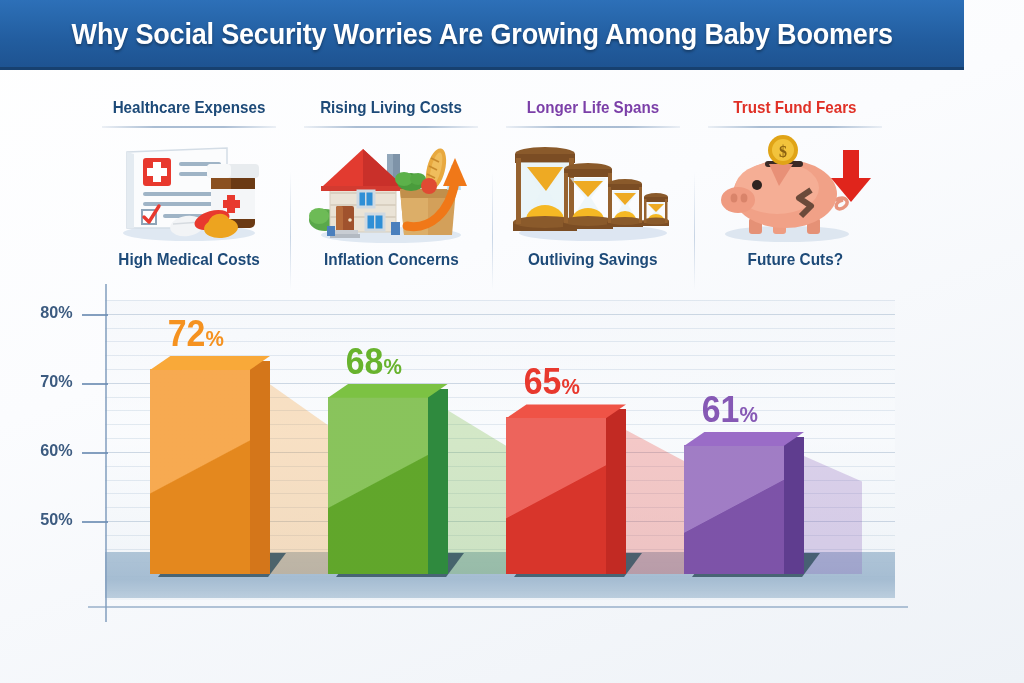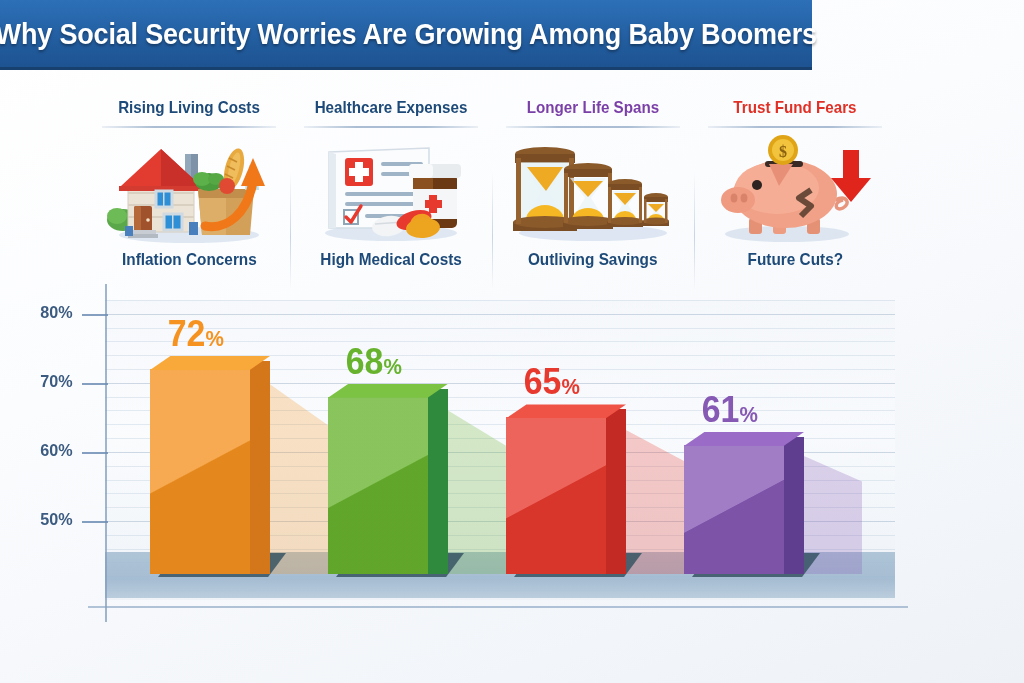--- a/index.html
+++ b/index.html
@@ -9,21 +9,21 @@
     overflow: hidden;
   }
   #page {
     position: relative;
     width: 1024px; height: 683px;
     background: linear-gradient(160deg, #ffffff 0%, #fbfcfe 40%, #eef2f7 100%);
   }
   
   #title-band {
     position: absolute; left: 0; top: 0;
-    width: 812px; height: 70px;
+    width: 964px; height: 70px;
     background: linear-gradient(180deg, #2b6cb4 0%, #215a9c 55%, #1d5architecture 100%);
     background: linear-gradient(180deg, #2d70b8 0%, #225d9f 60%, #1e5391 100%);
     border-bottom: 3px solid #17406f;
     display: flex; align-items: center; justify-content: center;
   }
   #title-text {
     color: #ffffff;
     font-size: 30px;
     font-weight: bold;
     letter-spacing: -0.2px;
@@ -157,82 +157,20 @@
 
 <div id="page">
 
   <div id="title-band">
     <div id="title-text">Why Social Security Worries Are Growing Among Baby Boomers</div>
   </div>
 
   <div id="cat-strip">
 
     <div class="cat">
-      <div class="cat-title" style="color:#1d4a78">Rising Living Costs</div>
-      <div class="cat-rule"></div>
-      <div class="icon-wrap">
-        <svg width="176" height="112" viewBox="0 0 176 112">
-          <ellipse cx="88" cy="101" rx="70" ry="8" fill="#dfe8f2"></ellipse>
-
-          <rect x="84" y="20" width="13" height="30" fill="#7e93a8"></rect>
-          <rect x="84" y="20" width="6" height="30" fill="#93a8bb"></rect>
-
-          <ellipse cx="22" cy="86" rx="16" ry="11" fill="#5aa84a"></ellipse>
-          <ellipse cx="16" cy="82" rx="10" ry="8" fill="#6dbb56"></ellipse>
-
-          <rect x="27" y="50" width="66" height="48" fill="#eae3d6"></rect>
-          <rect x="27" y="50" width="66" height="48" fill="none" stroke="#d6cdbd" stroke-width="1"></rect>
-          <rect x="27" y="58" width="66" height="2" fill="#d9d0c1"></rect>
-          <rect x="27" y="70" width="66" height="2" fill="#d9d0c1"></rect>
-          <rect x="27" y="82" width="66" height="2" fill="#d9d0c1"></rect>
-
-          <polygon points="60,15 100,52 20,52" fill="#e23b30"></polygon>
-          <polygon points="60,15 100,52 60,52" fill="#c9302a"></polygon>
-          <polygon points="18,52 102,52 102,57 18,57" fill="#d33a30"></polygon>
-
-          <rect x="55" y="57" width="16" height="16" fill="#2f8fd6" stroke="#cfd9e2" stroke-width="3"></rect>
-          <rect x="62" y="57" width="1.5" height="16" fill="#cfd9e2"></rect>
-          <rect x="63" y="80" width="18" height="16" fill="#2f8fd6" stroke="#cfd9e2" stroke-width="3"></rect>
-          <rect x="71" y="80" width="1.5" height="16" fill="#cfd9e2"></rect>
-
-          <rect x="33" y="72" width="18" height="26" rx="2" fill="#a0522d"></rect>
-          <rect x="33" y="72" width="7" height="26" rx="2" fill="#b5693a"></rect>
-          <circle cx="47" cy="86" r="1.8" fill="#f2e3c8"></circle>
-          <rect x="29" y="96" width="26" height="5" fill="#c8cdd3"></rect>
-          <rect x="27" y="100" width="30" height="4" fill="#b3bac2"></rect>
-
-          <rect x="24" y="92" width="8" height="10" fill="#4a7fbd"></rect>
-          <rect x="88" y="88" width="9" height="13" fill="#4a7fbd"></rect>
-
-          <path d="M97 55 L153 55 L149 101 L101 101 Z" fill="#d3a05a"></path>
-          <path d="M97 55 L125 55 L125 101 L101 101 Z" fill="#dcae68"></path>
-          <path d="M97 55 L153 55 L152 64 L98 64 Z" fill="#c18f4b"></path>
-
-          <ellipse cx="133" cy="35" rx="9" ry="21" transform="rotate(14 133 35)" fill="#e8a93f"></ellipse>
-          <ellipse cx="133" cy="35" rx="5" ry="17" transform="rotate(14 133 35)" fill="#f0bd5c"></ellipse>
-          <path d="M128 24 L136 28 M126 32 L134 36 M124 40 L132 44" stroke="#c98a2c" stroke-width="1.7"></path>
-
-          <ellipse cx="108" cy="48" rx="14" ry="9" fill="#4a9c3c"></ellipse>
-          <ellipse cx="101" cy="45" rx="9" ry="7" fill="#5cb14a"></ellipse>
-          <ellipse cx="115" cy="45" rx="8" ry="6" fill="#55a844"></ellipse>
-
-          <circle cx="126" cy="52" r="8" fill="#e04a33"></circle>
-
-          <path d="M146 38 L156 38 L158 56 L144 56 Z" fill="#b9dcea" opacity=".92"></path>
-          <rect x="148" y="31" width="6" height="8" fill="#cfe8f2"></rect>
-          <rect x="144" y="45" width="14" height="4" fill="#e6f3f8" opacity=".85"></rect>
-
-          <path d="M104 92 C126 96 146 80 152 48" stroke="#f07818" stroke-width="9" fill="none" stroke-linecap="round"></path>
-          <polygon points="152,24 164,52 140,52" fill="#f07818"></polygon>
-        </svg>
-      </div>
-      <div class="cat-sub">Inflation Concerns</div>
-    </div>
-
-    <div class="cat">
       <div class="cat-title" style="color:#1d4a78">Healthcare Expenses</div>
       <div class="cat-rule"></div>
       <div class="icon-wrap">
         <svg width="176" height="112" viewBox="0 0 176 112">
           <ellipse cx="88" cy="99" rx="66" ry="8" fill="#dfe8f2"></ellipse>
 
           <polygon points="26,18 126,14 126,94 26,94" fill="#fbfcfd" stroke="#d4dde6" stroke-width="1.5"></polygon>
           <polygon points="26,18 33,20 33,94 26,94" fill="#e4ebf1"></polygon>
 
           <rect x="42" y="24" width="28" height="28" rx="3" fill="#e8392e"></rect>
@@ -257,20 +195,82 @@
           <rect x="122" y="66" width="17" height="8" fill="#e8392e"></rect>
 
           <ellipse cx="86" cy="92" rx="17" ry="10" transform="rotate(-8 86 92)" fill="#f2f4f6"></ellipse>
           <path d="M72 90 L100 88" stroke="#d6dbe0" stroke-width="1.6"></path>
           <ellipse cx="111" cy="86" rx="18" ry="9" transform="rotate(-16 111 86)" fill="#e8392e"></ellipse>
           <ellipse cx="118" cy="89" rx="11" ry="9" transform="rotate(-16 118 89)" fill="#f0a020"></ellipse>
           <ellipse cx="120" cy="94" rx="17" ry="10" transform="rotate(-5 120 94)" fill="#eda41f"></ellipse>
         </svg>
       </div>
       <div class="cat-sub">High Medical Costs</div>
+    </div>
+
+    <div class="cat">
+      <div class="cat-title" style="color:#1d4a78">Rising Living Costs</div>
+      <div class="cat-rule"></div>
+      <div class="icon-wrap">
+        <svg width="176" height="112" viewBox="0 0 176 112">
+          <ellipse cx="88" cy="101" rx="70" ry="8" fill="#dfe8f2"></ellipse>
+
+          <rect x="84" y="20" width="13" height="30" fill="#7e93a8"></rect>
+          <rect x="84" y="20" width="6" height="30" fill="#93a8bb"></rect>
+
+          <ellipse cx="22" cy="86" rx="16" ry="11" fill="#5aa84a"></ellipse>
+          <ellipse cx="16" cy="82" rx="10" ry="8" fill="#6dbb56"></ellipse>
+
+          <rect x="27" y="50" width="66" height="48" fill="#eae3d6"></rect>
+          <rect x="27" y="50" width="66" height="48" fill="none" stroke="#d6cdbd" stroke-width="1"></rect>
+          <rect x="27" y="58" width="66" height="2" fill="#d9d0c1"></rect>
+          <rect x="27" y="70" width="66" height="2" fill="#d9d0c1"></rect>
+          <rect x="27" y="82" width="66" height="2" fill="#d9d0c1"></rect>
+
+          <polygon points="60,15 100,52 20,52" fill="#e23b30"></polygon>
+          <polygon points="60,15 100,52 60,52" fill="#c9302a"></polygon>
+          <polygon points="18,52 102,52 102,57 18,57" fill="#d33a30"></polygon>
+
+          <rect x="55" y="57" width="16" height="16" fill="#2f8fd6" stroke="#cfd9e2" stroke-width="3"></rect>
+          <rect x="62" y="57" width="1.5" height="16" fill="#cfd9e2"></rect>
+          <rect x="63" y="80" width="18" height="16" fill="#2f8fd6" stroke="#cfd9e2" stroke-width="3"></rect>
+          <rect x="71" y="80" width="1.5" height="16" fill="#cfd9e2"></rect>
+
+          <rect x="33" y="72" width="18" height="26" rx="2" fill="#a0522d"></rect>
+          <rect x="33" y="72" width="7" height="26" rx="2" fill="#b5693a"></rect>
+          <circle cx="47" cy="86" r="1.8" fill="#f2e3c8"></circle>
+          <rect x="29" y="96" width="26" height="5" fill="#c8cdd3"></rect>
+          <rect x="27" y="100" width="30" height="4" fill="#b3bac2"></rect>
+
+          <rect x="24" y="92" width="8" height="10" fill="#4a7fbd"></rect>
+          <rect x="88" y="88" width="9" height="13" fill="#4a7fbd"></rect>
+
+          <path d="M97 55 L153 55 L149 101 L101 101 Z" fill="#d3a05a"></path>
+          <path d="M97 55 L125 55 L125 101 L101 101 Z" fill="#dcae68"></path>
+          <path d="M97 55 L153 55 L152 64 L98 64 Z" fill="#c18f4b"></path>
+
+          <ellipse cx="133" cy="35" rx="9" ry="21" transform="rotate(14 133 35)" fill="#e8a93f"></ellipse>
+          <ellipse cx="133" cy="35" rx="5" ry="17" transform="rotate(14 133 35)" fill="#f0bd5c"></ellipse>
+          <path d="M128 24 L136 28 M126 32 L134 36 M124 40 L132 44" stroke="#c98a2c" stroke-width="1.7"></path>
+
+          <ellipse cx="108" cy="48" rx="14" ry="9" fill="#4a9c3c"></ellipse>
+          <ellipse cx="101" cy="45" rx="9" ry="7" fill="#5cb14a"></ellipse>
+          <ellipse cx="115" cy="45" rx="8" ry="6" fill="#55a844"></ellipse>
+
+          <circle cx="126" cy="52" r="8" fill="#e04a33"></circle>
+
+          <path d="M146 38 L156 38 L158 56 L144 56 Z" fill="#b9dcea" opacity=".92"></path>
+          <rect x="148" y="31" width="6" height="8" fill="#cfe8f2"></rect>
+          <rect x="144" y="45" width="14" height="4" fill="#e6f3f8" opacity=".85"></rect>
+
+          <path d="M104 92 C126 96 146 80 152 48" stroke="#f07818" stroke-width="9" fill="none" stroke-linecap="round"></path>
+          <polygon points="152,24 164,52 140,52" fill="#f07818"></polygon>
+        </svg>
+      </div>
+      <div class="cat-sub">Inflation Concerns</div>
     </div>
 
     <div class="cat">
       <div class="cat-title" style="color:#7b3fa8">Longer Life Spans</div>
       <div class="cat-rule"></div>
       <div class="icon-wrap">
         <svg width="176" height="112" viewBox="0 0 176 112">
           <ellipse cx="88" cy="99" rx="74" ry="8" fill="#dde6f2"></ellipse>
 
           <g>

